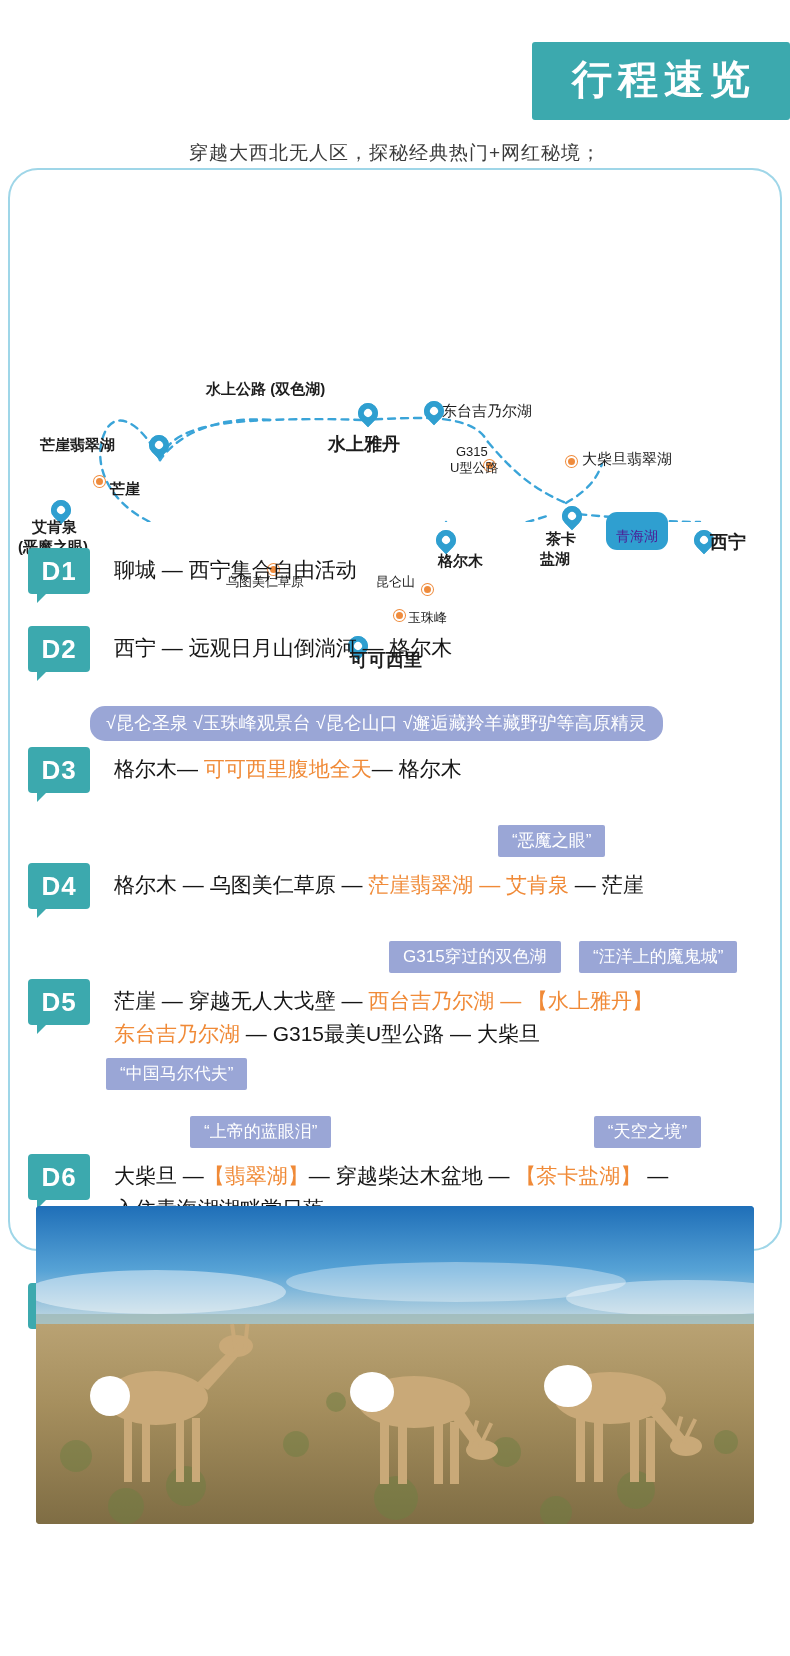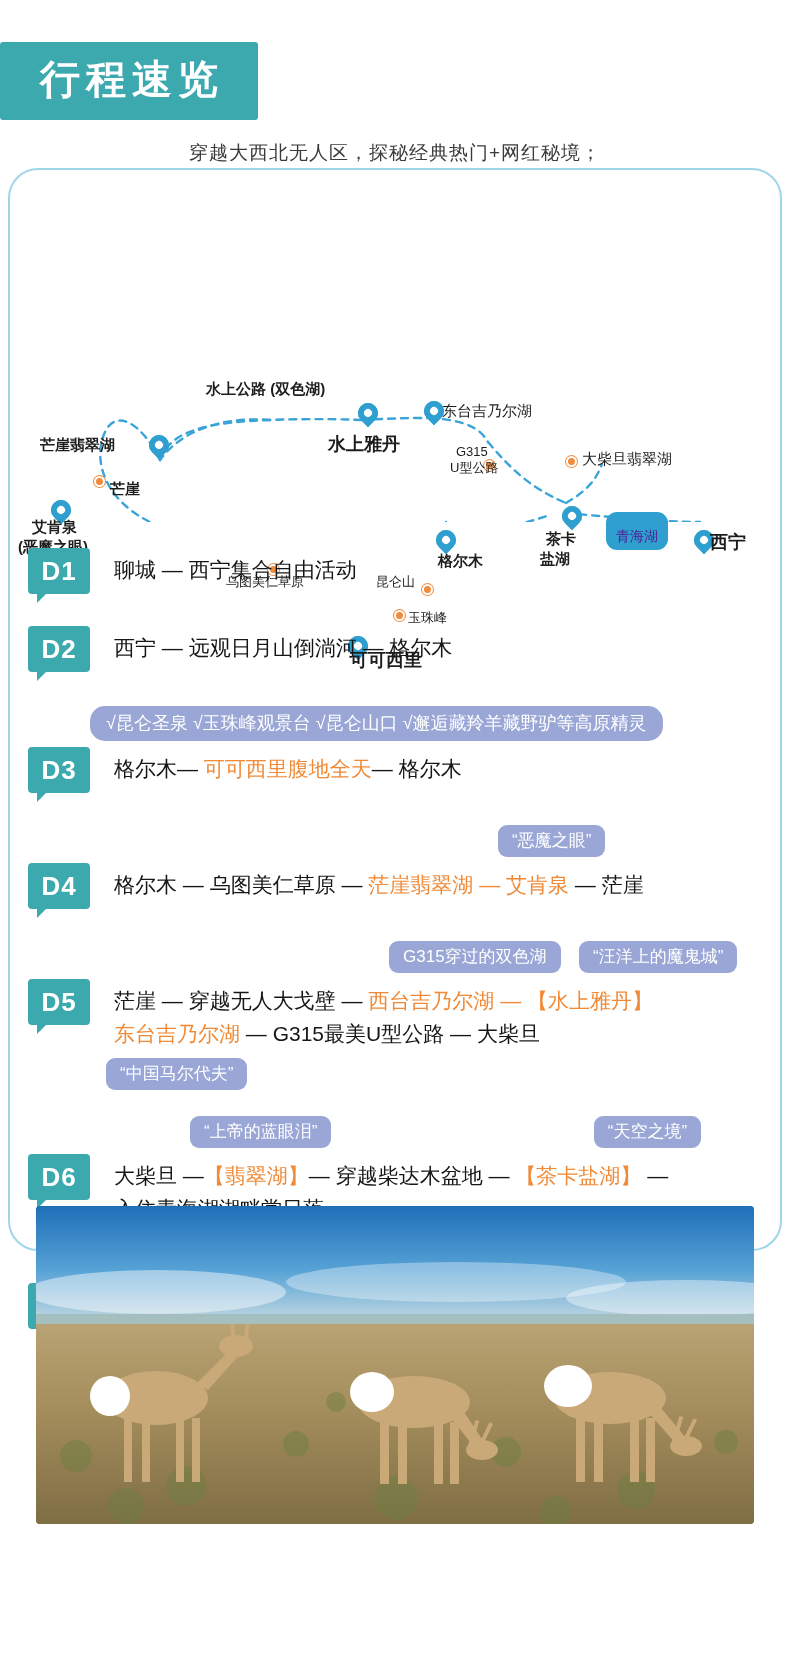--- a/index.html
+++ b/index.html
@@ -7,21 +7,21 @@
     width: 790px;
     height: 1656px;
     background: #ffffff;
     font-family: "Liberation Sans", sans-serif;
     color: #1a1a1a;
     overflow: hidden;
   }
   .page { position: relative; width: 790px; height: 1656px; }
 
   
-  .title-wrap { text-align: left; padding-top: 42px; }
+  .title-wrap { text-align: right; padding-top: 42px; }
   .title-badge {
     display: inline-block;
     background: #3ca9ae;
     color: #ffffff;
     font-size: 40px;
     font-weight: bold;
     letter-spacing: 6px;
     padding: 10px 34px 13px 40px;
     border-radius: 3px;
   }
@@ -135,21 +135,21 @@
     color: #161616;
     padding-top: 6px;
   }
   .orange { color: #f08a37; font-weight: normal; }
   .tag {
     display: inline-block;
     background: #9aa6d6;
     color: #ffffff;
     font-size: 17px;
     padding: 4px 14px 5px;
-    border-radius: 9px;
+    border-radius: 2px;
     white-space: nowrap;
   }
   .tag-wide {
     display: inline-block;
     background: #9aa6d6;
     color: #ffffff;
     font-size: 18px;
     padding: 5px 16px 6px;
     border-radius: 15px;
     white-space: nowrap;

